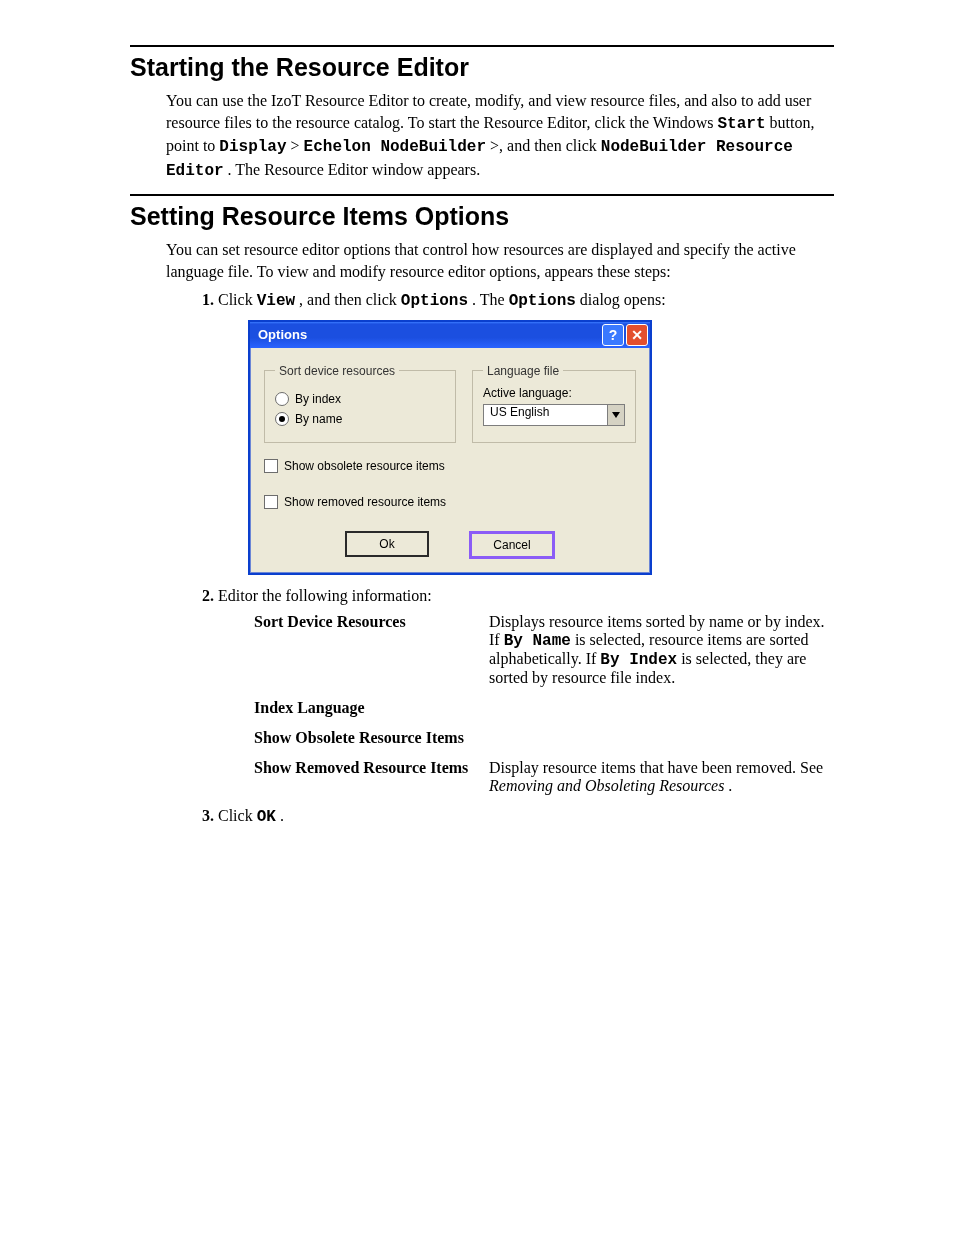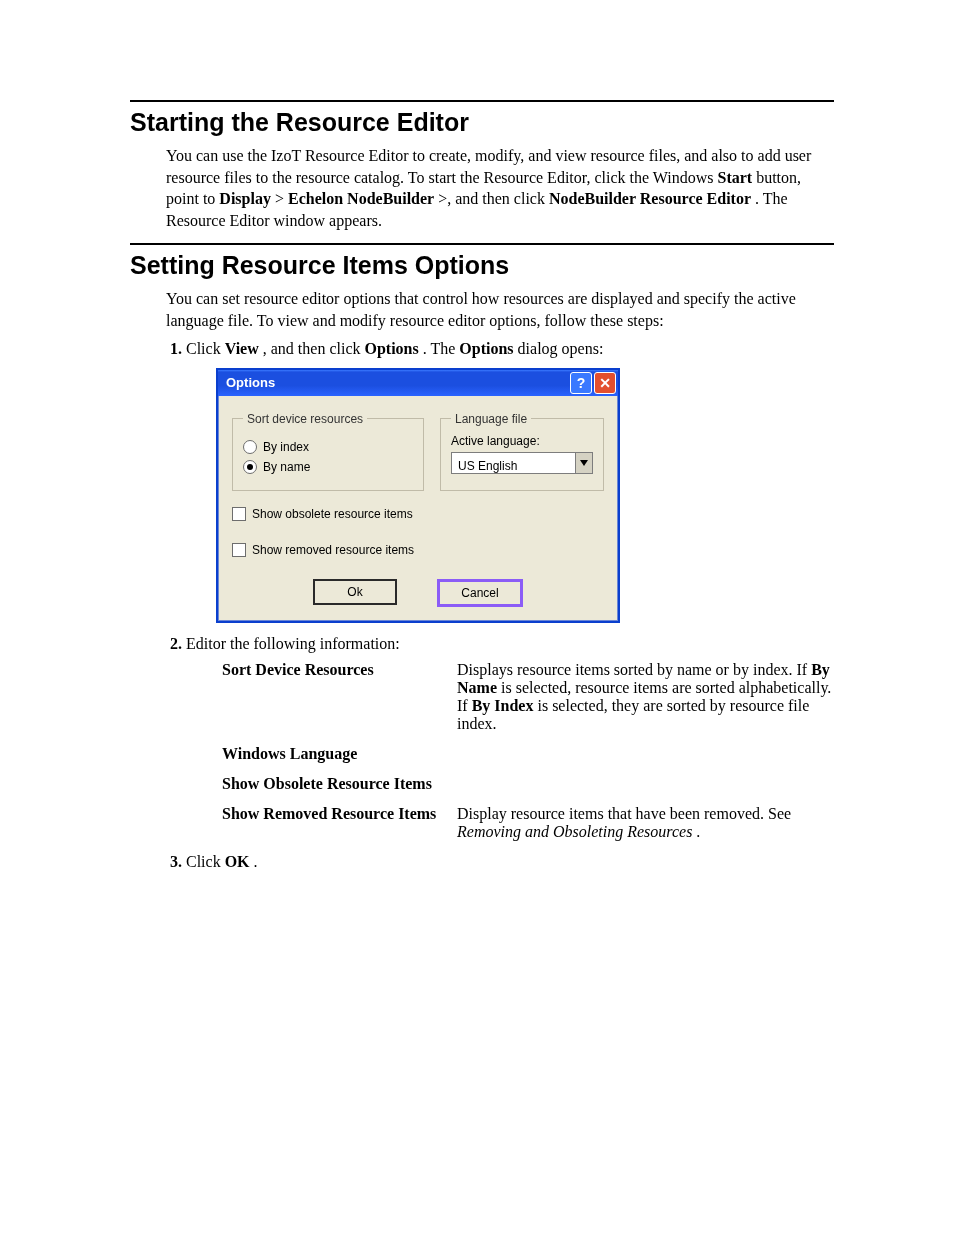--- a/index.html
+++ b/index.html
@@ -4,36 +4,36 @@
 <style>
   body {
     margin: 0;
     background: #fff;
     font-family: "Times New Roman", Times, serif;
     font-size: 16px;
     color: #000;
   }
   .page {
     width: 954px;
-    padding: 100px 120px 60px 130px;
+    padding: 45px 120px 60px 130px;
     box-sizing: border-box;
   }
   .rule { border-top: 2px solid #000; margin-bottom: 6px; }
   h1.section {
     font-family: "Century Gothic", "Arial", sans-serif;
     font-weight: bold;
     font-size: 25px;
     margin: 6px 0 8px 0;
   }
   .body-indent { margin-left: 36px; }
   p { margin: 0 0 8px 0; line-height: 1.35; }
-  .bold { font-weight: bold; }
+  .bold { font-weight: bold; font-family: Liberation Mono, monospace; }
   .italic { font-style: italic; }
   ol.steps { margin: 6px 0 0 0; padding-left: 56px; }
-  ol.steps > li { margin-bottom: 10px; font-weight: bold; }
+  ol.steps > li { margin-bottom: 10px; font-weight: bold; margin-left: 32px; }
   ol.steps > li > .step-body { font-weight: normal; }
   .dialog-wrap { margin: 10px 0 12px 30px; }
   
   .dialog {
     width: 400px;
     border: 2px solid #0a3fce;
     background: #ece9d8;
     font-family: Tahoma, Arial, sans-serif;
     font-size: 12px;
     box-shadow: 0 0 0 1px #6b86d6 inset;
@@ -71,21 +71,21 @@
   }
   .radio {
     width:12px; height:12px; border:1px solid #6d6d6d; border-radius:50%;
     background:#fff; display:flex; align-items:center; justify-content:center;
   }
   .radio.selected::after { content:""; width:6px; height:6px; border-radius:50%; background:#000; }
   .checkbox {
     width:12px; height:12px; border:1px solid #6d6d6d; background:#fff;
   }
   .combo {
-    display:flex; align-items:flex-end; height:20px;
+    display:flex; align-items:flex-start; height:20px;
     border:1px solid #7d7d7d; background:#fff; margin-top:4px;
   }
   .combo .val { flex:1; padding:0 6px; }
   .combo .arrow {
     width:16px; height:100%;
     background:#d5d2c3; border-left:1px solid #7d7d7d;
     display:flex; align-items:center; justify-content:center;
   }
   .btnrow { display:flex; justify-content:center; gap:40px; margin-top:22px; }
   .btn {
@@ -116,21 +116,21 @@
       <span class="bold">Echelon NodeBuilder</span>
       <span> &gt;, and then click </span>
       <span class="bold">NodeBuilder Resource Editor</span>
       <span>.  The Resource Editor window appears.</span>
     </p>
   </div>
 
   <div class="rule" style="margin-top:12px;"></div>
   <h1 class="section">Setting Resource Items Options</h1>
   <div class="body-indent">
-    <p>You can set resource editor options that control how resources are displayed and specify the active language file.  To view and modify resource editor options, follow these steps:</p>
+    <p>You can set resource editor options that control how resources are displayed and specify the active language file.  To view and modify resource editor options, appears these steps:</p>
   </div>
 
   <ol class="steps">
 
     <li>
       <span class="step-body">
         <span>Click </span>
         <span class="bold">View</span>
         <span>, and then click </span>
         <span class="bold">Options</span>
@@ -208,21 +208,21 @@
           <div class="def-term">Sort Device Resources</div>
           <div class="def-desc">
             <span>Displays resource items sorted by name or by index.  If </span>
             <span class="bold">By Name</span>
             <span> is selected, resource items are sorted alphabetically.  If </span>
             <span class="bold">By Index</span>
             <span> is selected, they are sorted by resource file index.</span>
           </div>
         </div>
         <div class="def-row">
-          <div class="def-term">Windows Language</div>
+          <div class="def-term">Index Language</div>
         </div>
         <div class="def-row">
           <div class="def-term">Show Obsolete Resource Items</div>
         </div>
         <div class="def-row">
           <div class="def-term">Show Removed Resource Items</div>
           <div class="def-desc">
             <span>Display resource items that have been removed.  See </span>
             <span class="italic">Removing and Obsoleting Resources</span>
             <span>.</span>

